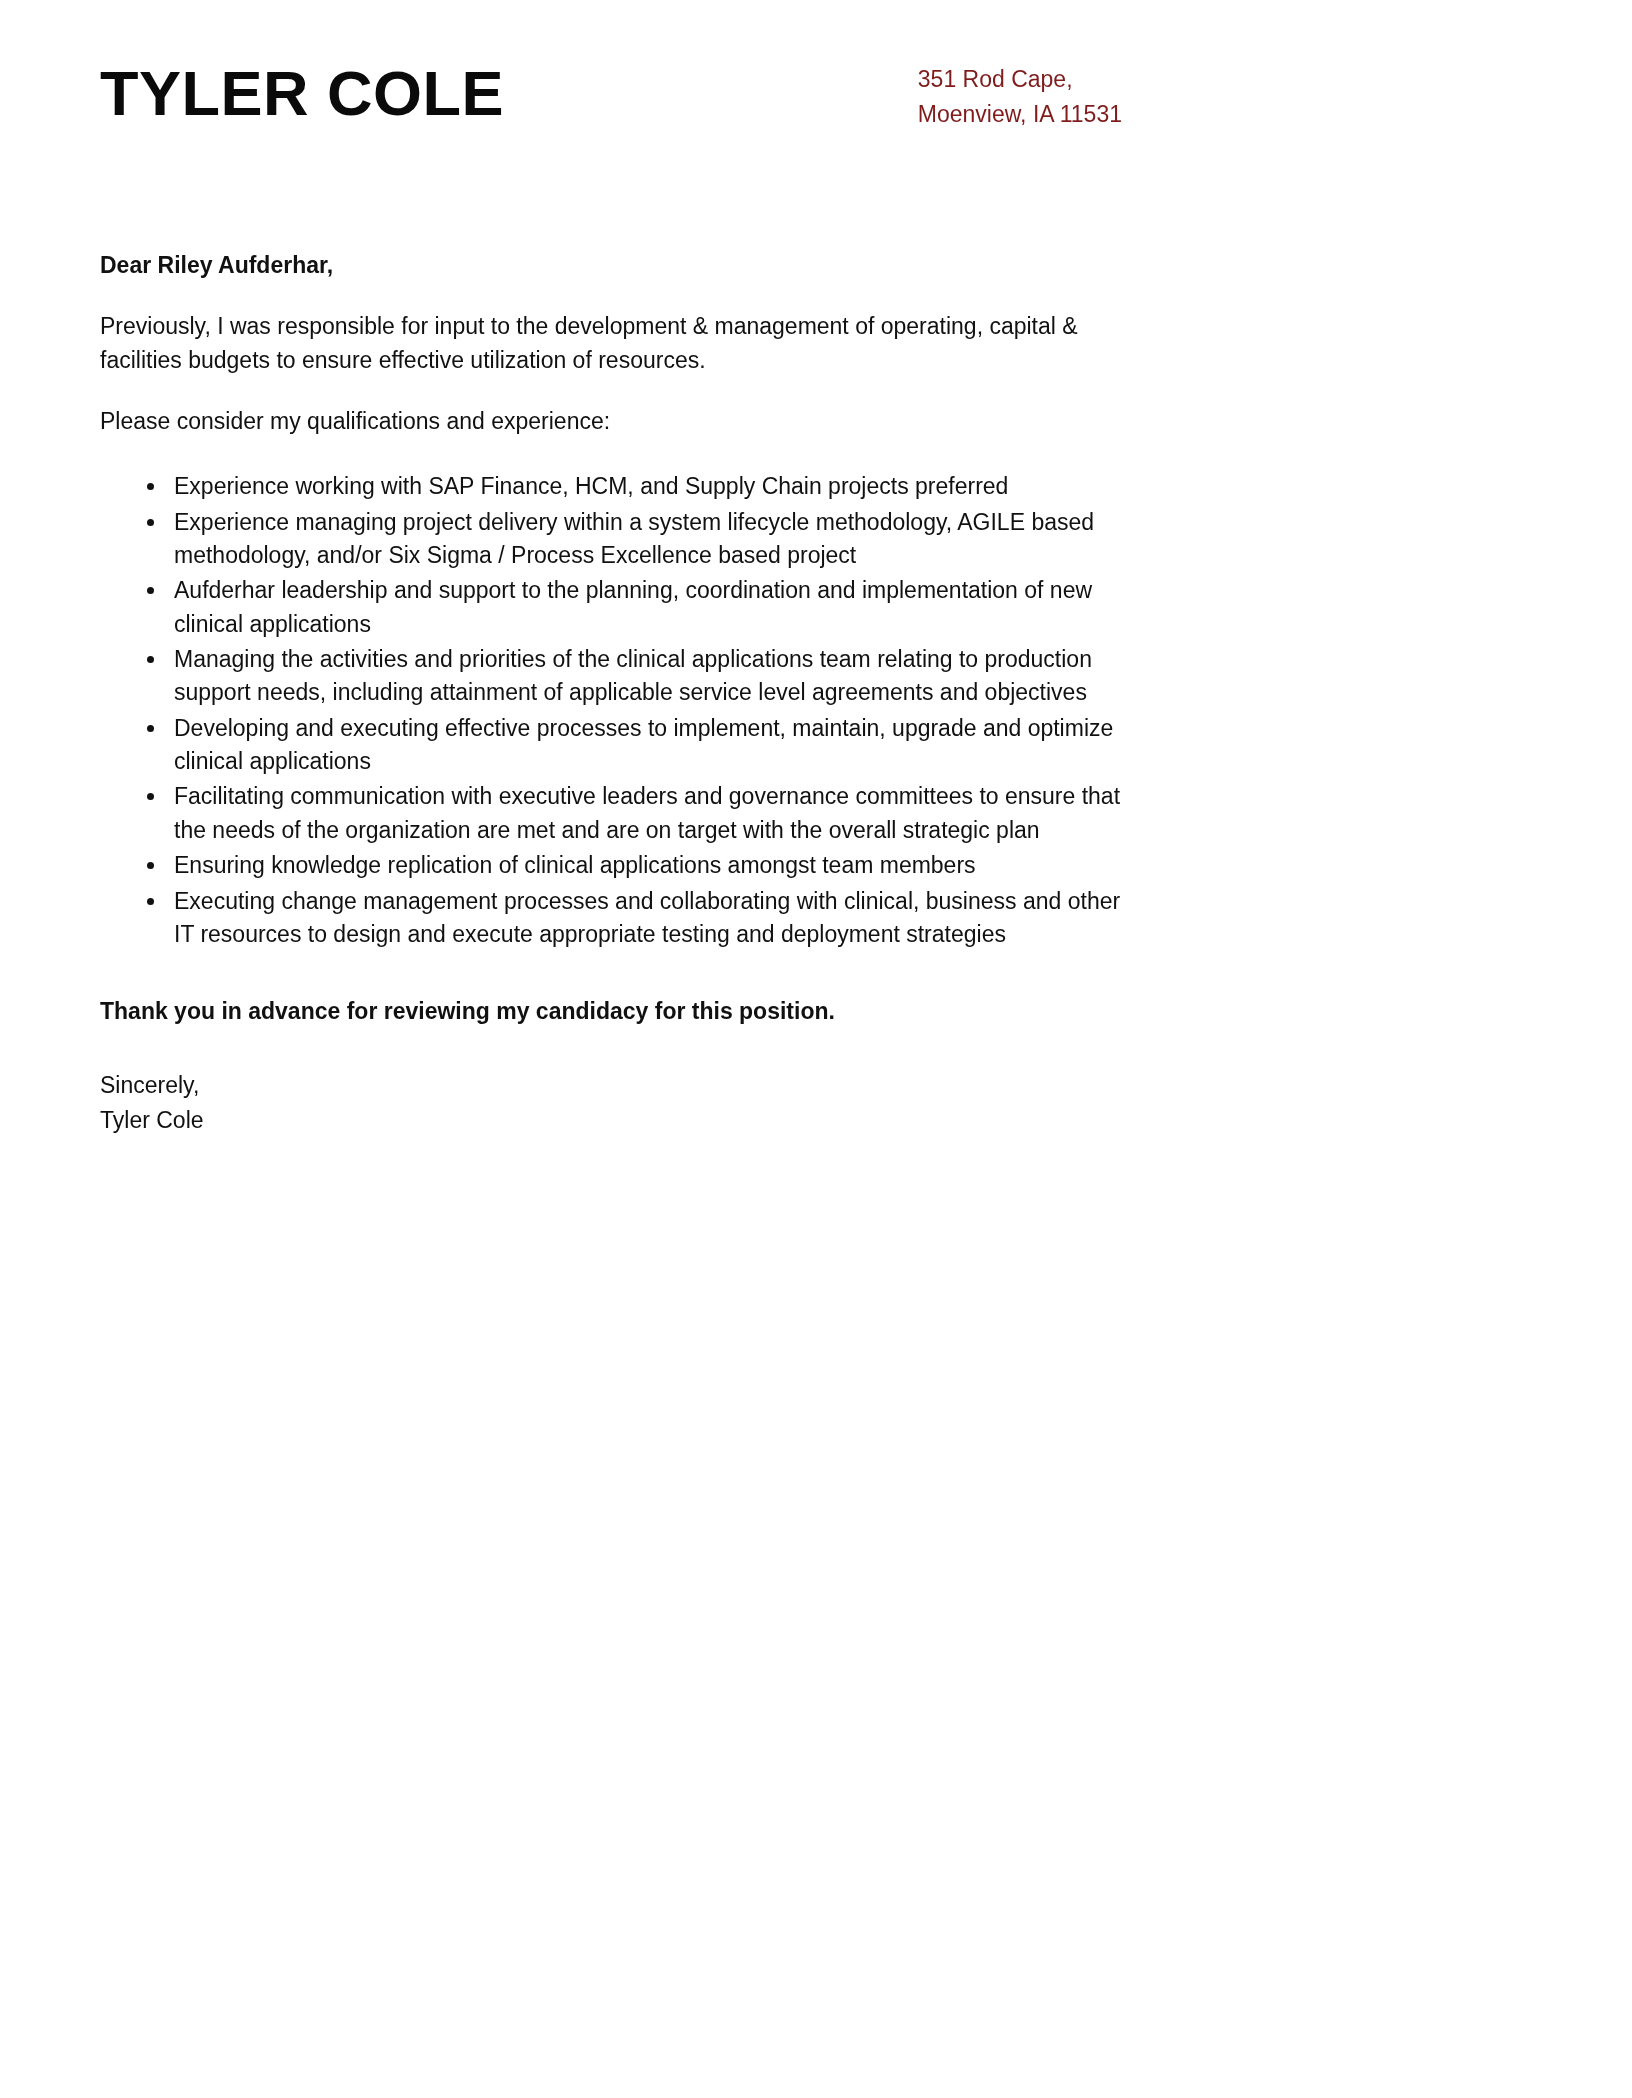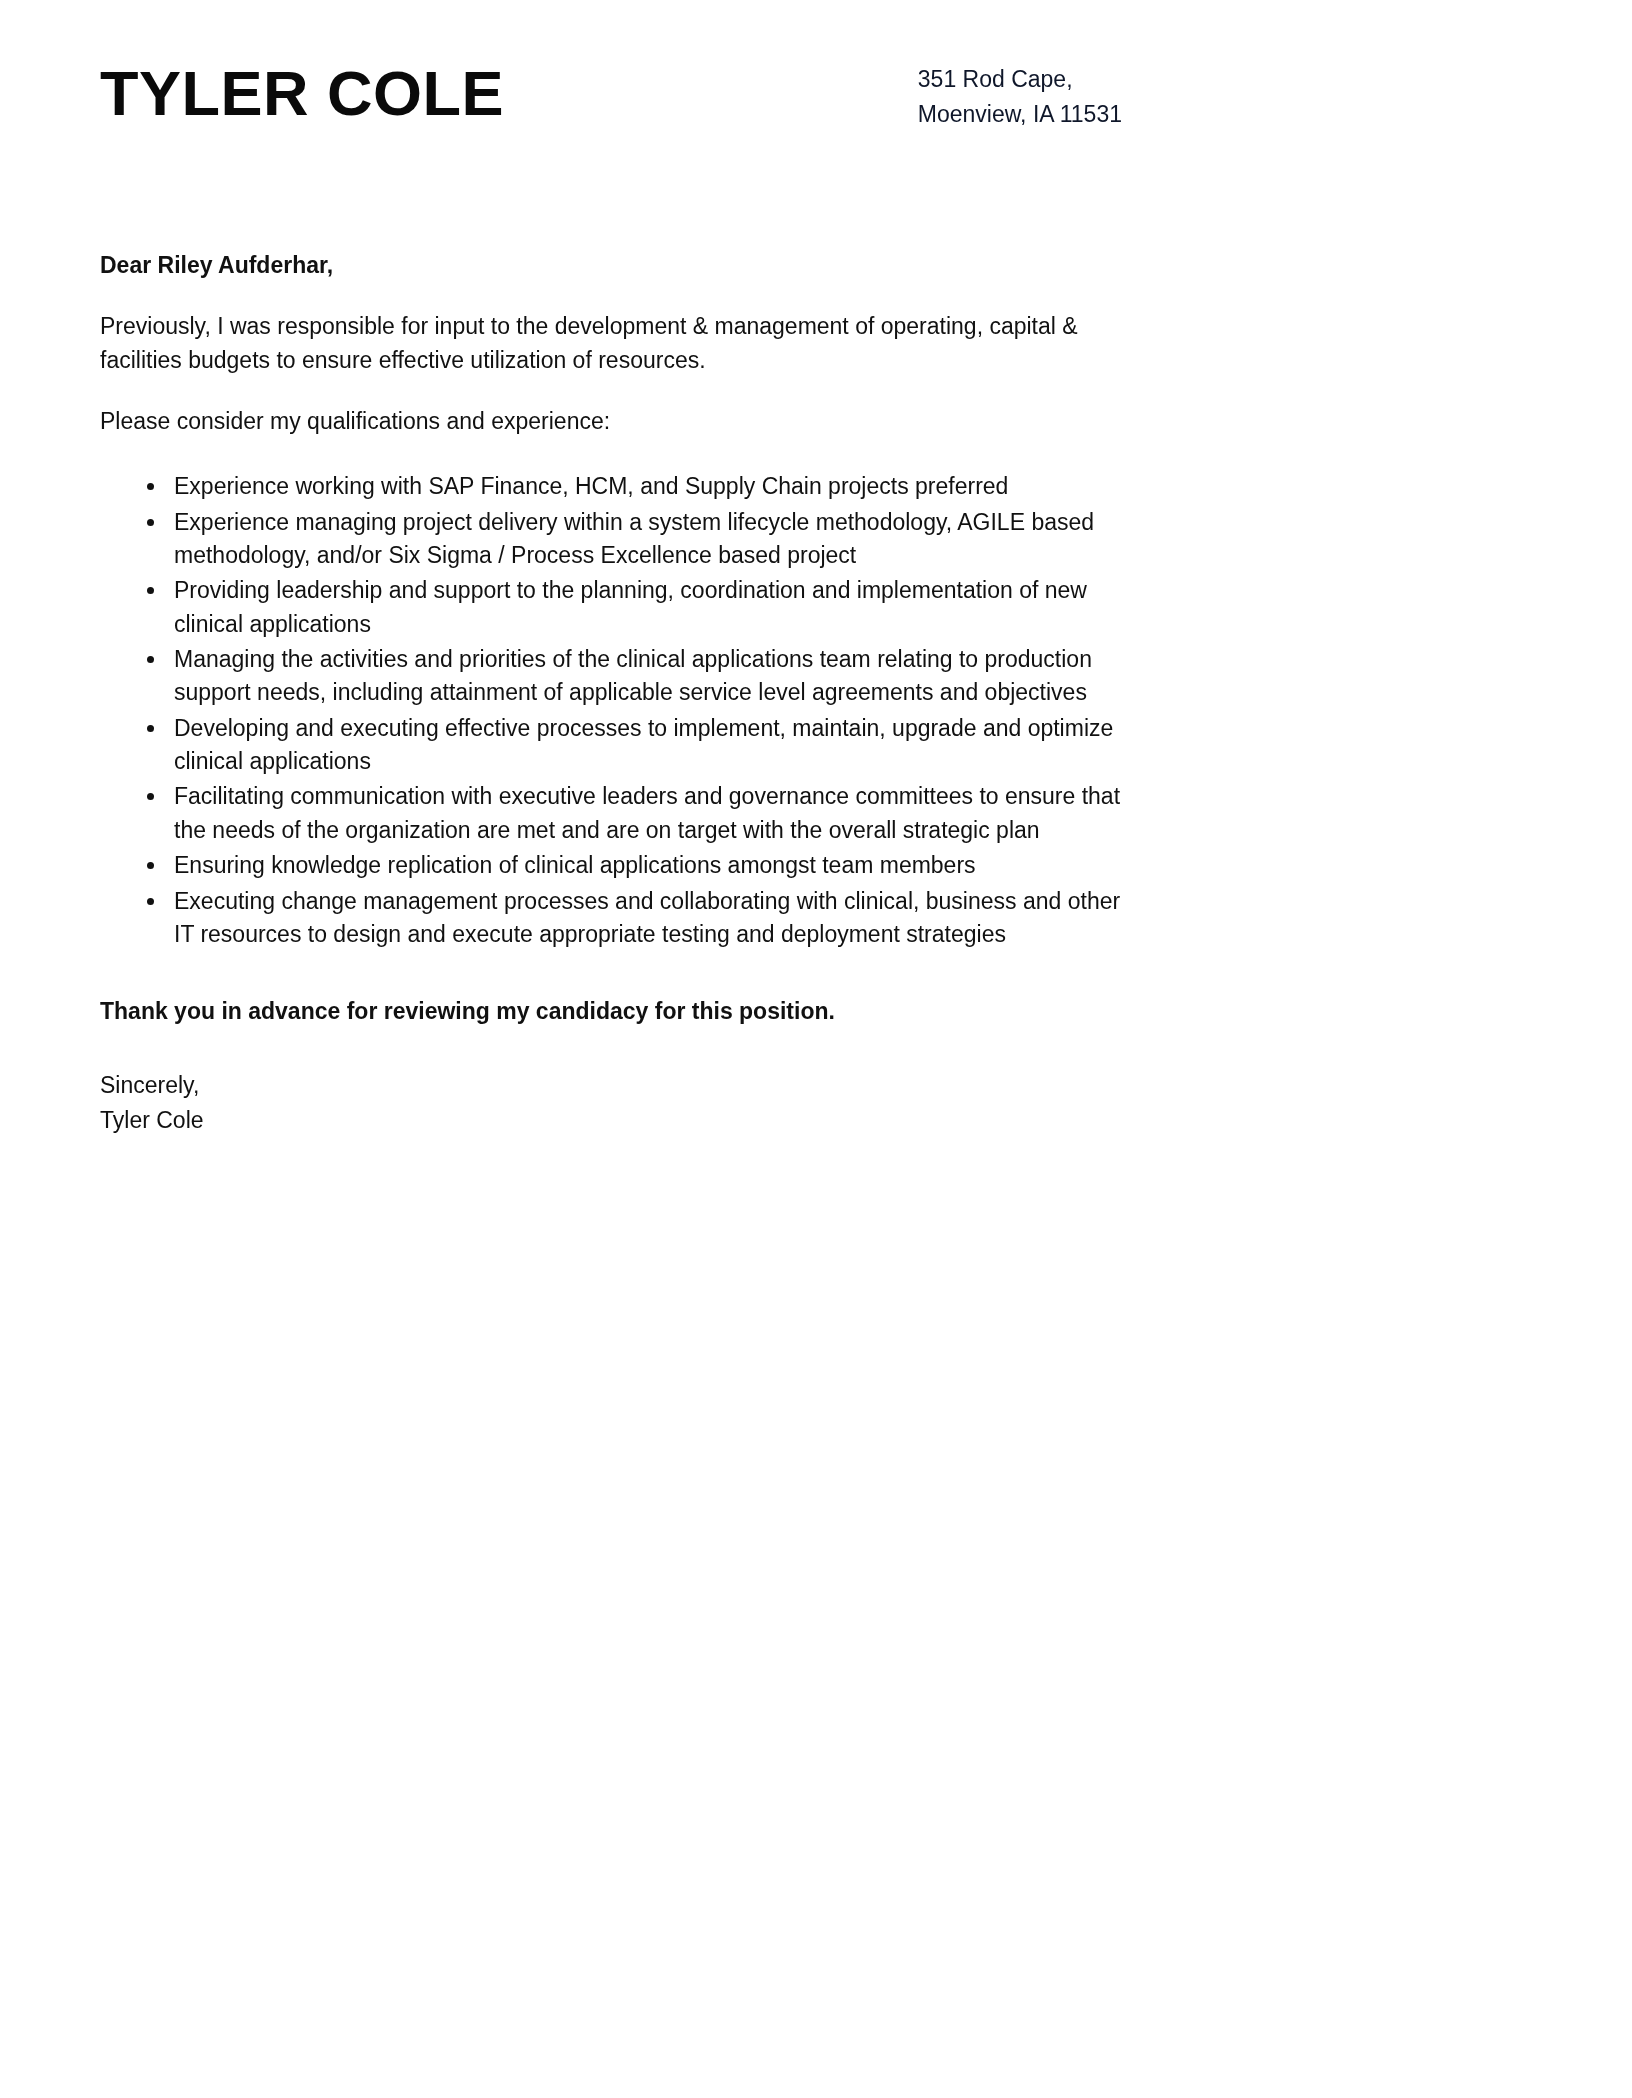--- a/index.html
+++ b/index.html
@@ -30,21 +30,21 @@
     font-weight: 700;
     letter-spacing: 0.5px;
     color: #0a0a0a;
     line-height: 1.05;
     margin-top: 2px;
   }
   .address-block {
     font-size: 23px;
     line-height: 1.5;
     text-align: left;
-    color: #0f172a;
+    color: #7f1d1d;
     padding-top: 4px;
   }
   .letter-body {
     margin-top: 118px;
     font-size: 23px;
     line-height: 1.45;
   }
   .salutation {
     font-weight: 700;
     margin-bottom: 28px;
@@ -90,21 +90,21 @@
       <p class="salutation">Dear Riley Aufderhar,</p>
 
 
       <p class="para">Previously, I was responsible for input to the development &amp; management of operating, capital &amp; facilities budgets to ensure effective utilization of resources.</p>
 
       <p class="para">Please consider my qualifications and experience:</p>
 
       <ul class="qualifications">
         <li>Experience working with SAP Finance, HCM, and Supply Chain projects preferred</li>
         <li>Experience managing project delivery within a system lifecycle methodology, AGILE based methodology, and/or Six Sigma / Process Excellence based project</li>
-        <li>Providing leadership and support to the planning, coordination and implementation of new clinical applications</li>
+        <li>Aufderhar leadership and support to the planning, coordination and implementation of new clinical applications</li>
         <li>Managing the activities and priorities of the clinical applications team relating to production support needs, including attainment of applicable service level agreements and objectives</li>
         <li>Developing and executing effective processes to implement, maintain, upgrade and optimize clinical applications</li>
         <li>Facilitating communication with executive leaders and governance committees to ensure that the needs of the organization are met and are on target with the overall strategic plan</li>
         <li>Ensuring knowledge replication of clinical applications amongst team members</li>
         <li>Executing change management processes and collaborating with clinical, business and other IT resources to design and execute appropriate testing and deployment strategies</li>
       </ul>
 
       <p class="closing-bold">Thank you in advance for reviewing my candidacy for this position.</p>
 
       <p class="signoff">Sincerely,</p>

